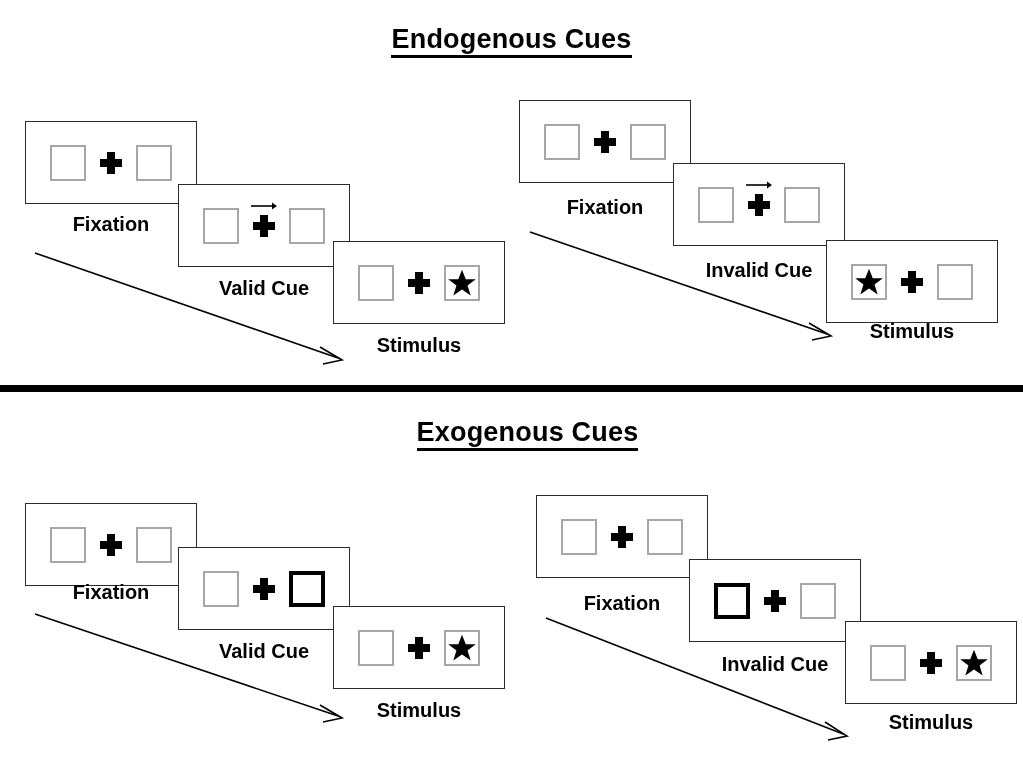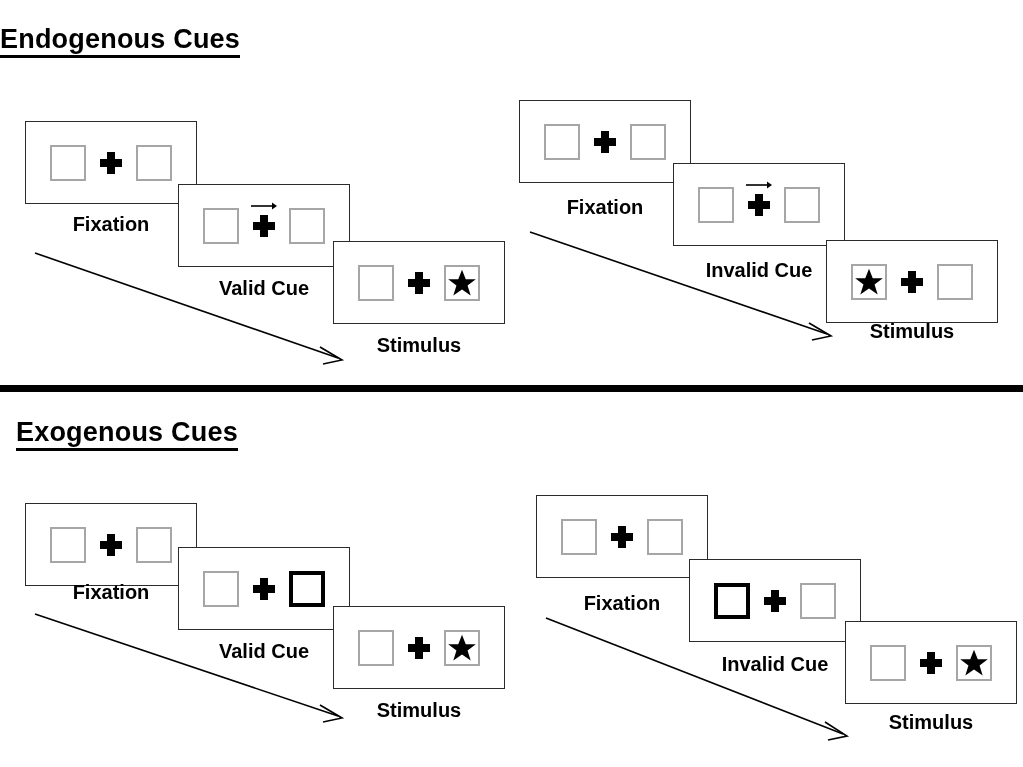--- a/index.html
+++ b/index.html
@@ -12,20 +12,21 @@
     height: 767px;
     position: relative;
     overflow: hidden;
     font-family: "Liberation Sans", sans-serif;
     color: #000000;
   }
 
   .section-title {
     position: absolute;
     width: 100%;
+    text-align: center;
     font-size: 27px;
     font-weight: bold;
     letter-spacing: 0.2px;
   }
   .section-title span {
     border-bottom: 3px solid #000;
     padding-bottom: 1px;
   }
 
   .divider {

